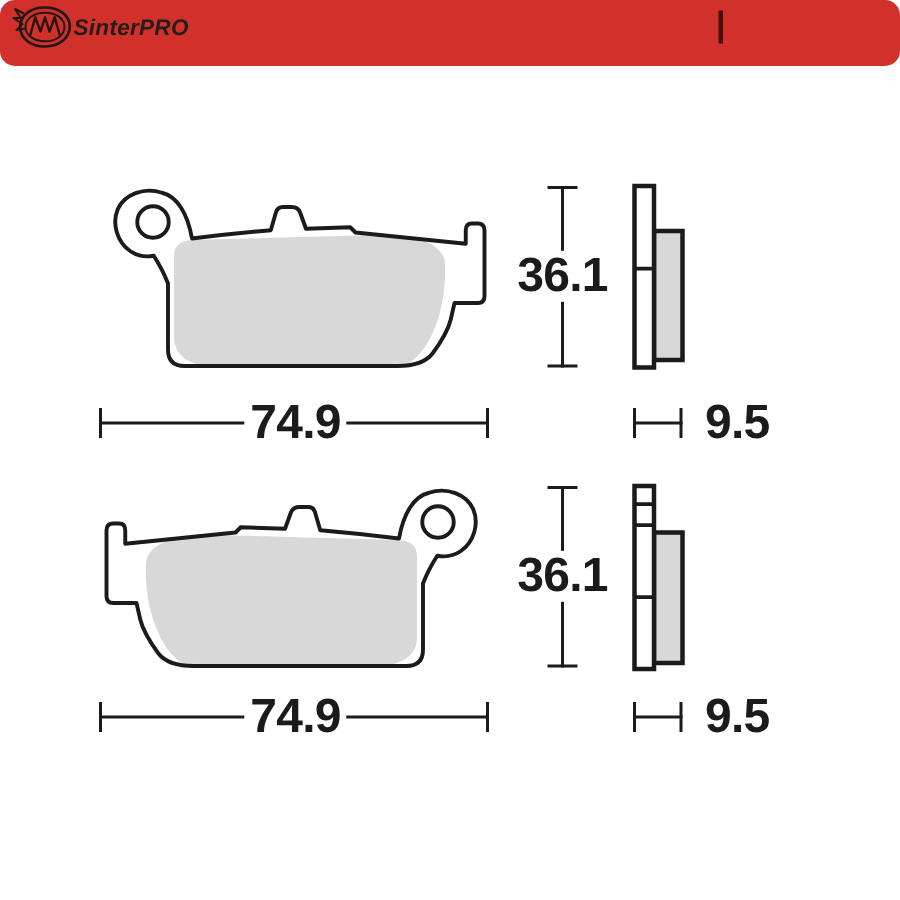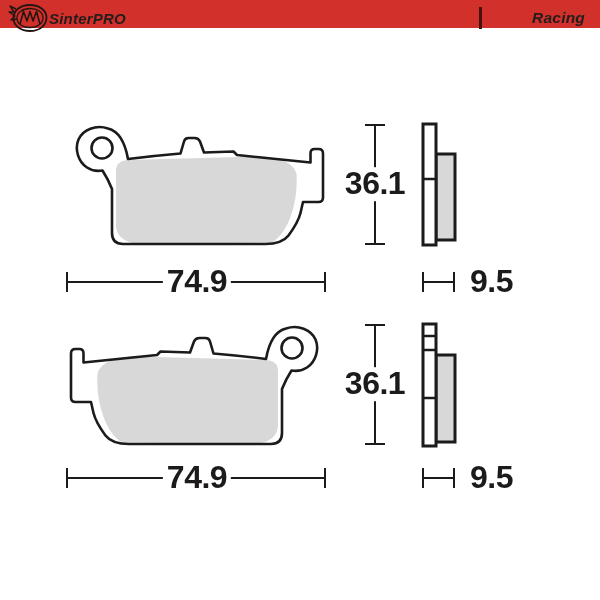--- a/index.html
+++ b/index.html
@@ -1,20 +1,20 @@
 <!DOCTYPE html>
 <html><head>
 <meta charset="utf-8">
 <style>
   html,body{margin:0;padding:0;background:#fff;}
   .page{position:relative;width:600px;height:600px;background:#ffffff;overflow:hidden;
         font-family:"Liberation Sans",sans-serif;}
 
   
-  .banner{position:absolute;left:0;top:0;width:600px;height:28px;background:#d1302b;}
+  .banner{position:absolute;left:0;top:0;width:600px;height:44px;background:#d1302b;border-radius:10px;}
   .logo{position:absolute;left:8px;top:2px;width:42px;height:32px;}
   .brand{position:absolute;left:49px;top:0;height:36px;display:flex;align-items:center;
          font-style:italic;font-weight:700;font-size:15px;letter-spacing:.2px;color:#241d1c;}
   .divider{position:absolute;left:479px;top:7px;width:2.5px;height:22px;background:#45110e;}
   .series{position:absolute;right:15px;top:0;height:36px;display:flex;align-items:center;
           font-style:italic;font-weight:700;font-size:15.5px;letter-spacing:.2px;color:#241d1c;}
   .front-svg{position:absolute;left:67px;width:260px;height:130px;}
   .front-svg.mirrored{transform:scaleX(-1);}
   .side-svg{position:absolute;left:418px;width:44px;height:132px;}
 
@@ -37,21 +37,20 @@
     <svg class="logo" viewBox="0 0 42 32">
       <g fill="none" stroke="#241612" stroke-width="1.8" stroke-linejoin="round">
         <path d="M8,7 L2,4 L6,10 L1,10 L7,14 L3,18 L9,17" stroke-width="1.4"></path>
         <path d="M22,3 C12,3 5.5,8.5 5.5,16 C5.5,24 13,29 22,29 C32,29 38.5,23 38.5,15.5 C38.5,8 31,3 22,3 Z"></path>
         <path d="M22,6.5 C14.5,6.5 9,10.5 9,16 C9,21.8 14.8,25.5 22,25.5 C29.5,25.5 35,21.5 35,15.8 C35,10.2 29.3,6.5 22,6.5 Z" stroke-width="1.3"></path>
         <path d="M12,22 L15.5,9.5 L19,19 L22,9.5 L25,19 L28.5,9.5 L32,22" stroke-width="1.6"></path>
       </g>
     </svg>
     <div class="brand">SinterPRO</div>
     <div class="divider"></div>
-    <div class="series">Racing</div>
   </header>
 
   <section>
     <svg class="front-svg" style="top:118px" viewBox="0 0 260 130">
       <path fill="#ffffff" stroke="none" d="M61,41 C58,24 51,13 41,10.5 C29,6.5 16,11.5 11.5,21.5 C7.5,31 11,43.5 20,49.5 C24.5,52.5 30,53.5 35.5,52.5 C39,58 42.5,64.5 45,71 L45,115 Q45,126 56,126 L198,126 Q215,126 221.5,117.5 C227,110 231.5,103 233.5,95 L236,84 L251.5,84 Q256,84 256,79.5 L256,35.5 Q256,31 251.5,31 L247.5,31 Q243.5,31 243.5,35.5 L243.5,44.5 L170,37 L166.5,33.5 L137,34.5 L133,23.5 Q131.5,20 127.5,20 L121.5,20 Q118,20 117,23.5 L113.5,35.5 C96,37 77,39 61,41 Z"></path>
       <path fill="#d8d8d8" stroke="none" d="M49,53 C49,45.5 53.5,42.5 61,42 L190,38.5 C211,38 227.5,45 229.5,56 C230.5,70 228.5,85.5 223.5,99 C219.5,110 213,119.5 205,124.5 L76,126 C58.5,126 49,118.5 49,107 Z"></path>
       <path fill="none" stroke="#1c1a1a" stroke-width="2.6" stroke-linejoin="round" d="M61,41 C58,24 51,13 41,10.5 C29,6.5 16,11.5 11.5,21.5 C7.5,31 11,43.5 20,49.5 C24.5,52.5 30,53.5 35.5,52.5 C39,58 42.5,64.5 45,71 L45,115 Q45,126 56,126 L198,126 Q215,126 221.5,117.5 C227,110 231.5,103 233.5,95 L236,84 L251.5,84 Q256,84 256,79.5 L256,35.5 Q256,31 251.5,31 L247.5,31 Q243.5,31 243.5,35.5 L243.5,44.5 L170,37 L166.5,33.5 L137,34.5 L133,23.5 Q131.5,20 127.5,20 L121.5,20 Q118,20 117,23.5 L113.5,35.5 C96,37 77,39 61,41 Z"></path>
       <circle cx="35" cy="30" r="10.5" fill="#ffffff" stroke="#1c1a1a" stroke-width="2.6"></circle>
     </svg>
 

